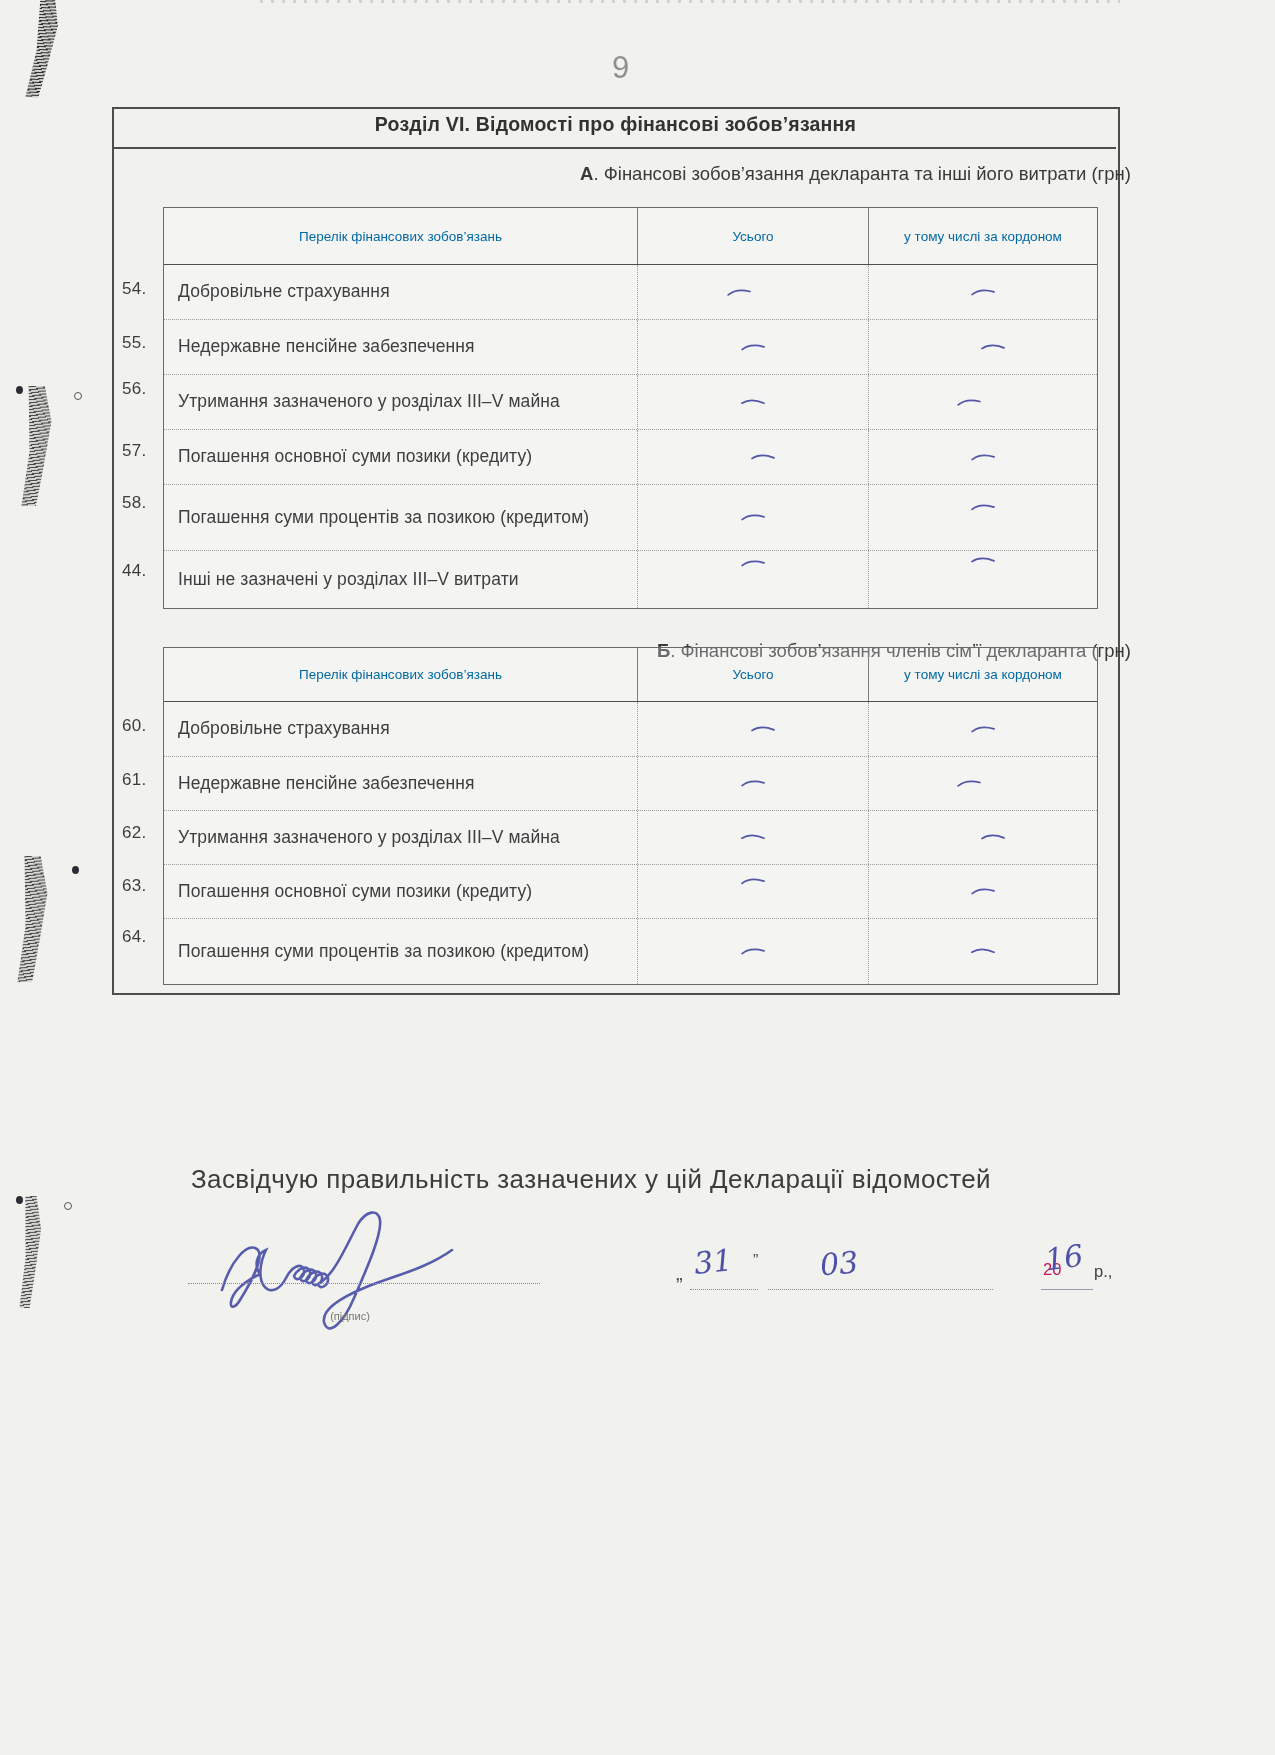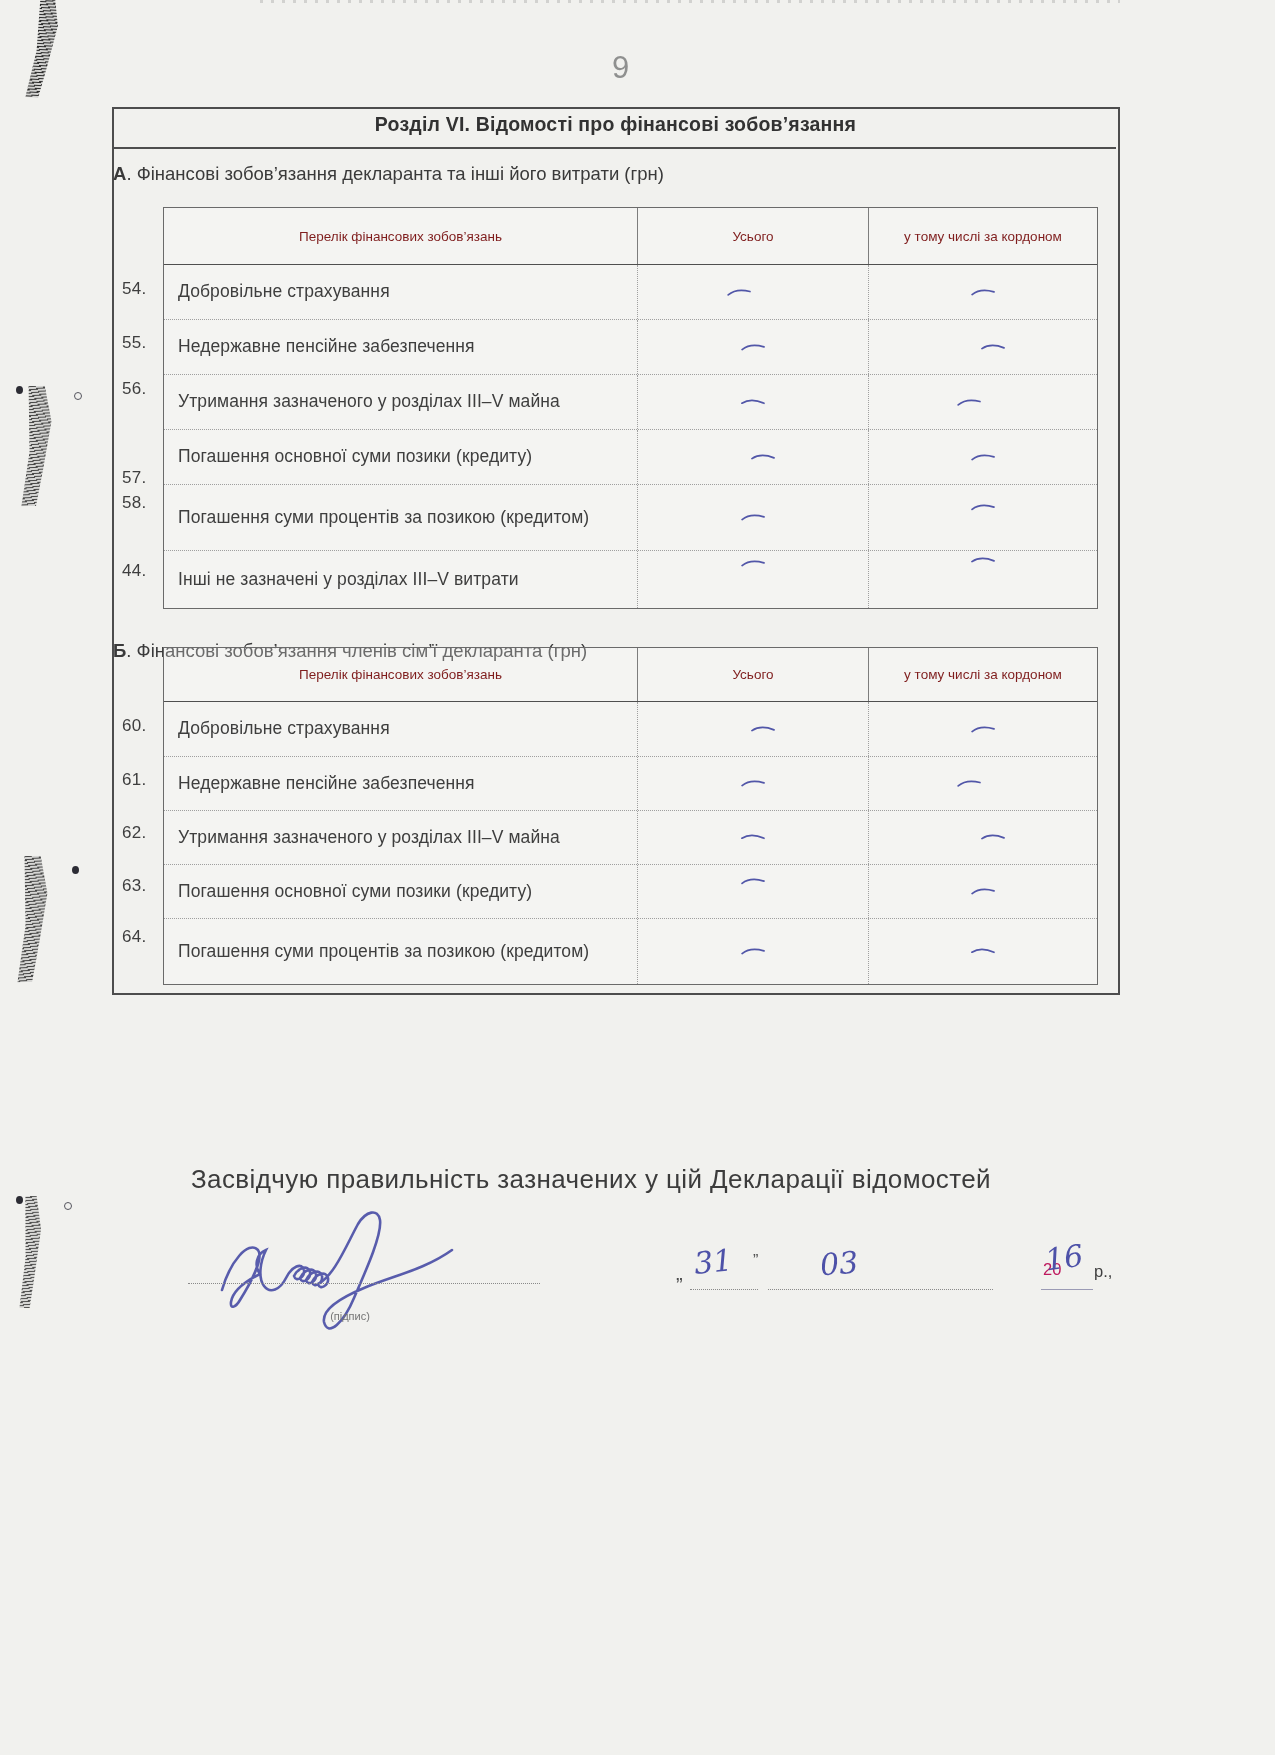--- a/index.html
+++ b/index.html
@@ -9,33 +9,33 @@
     font-family:"Liberation Sans", sans-serif;
     color:#3c3c3c;
   }
   .abs{position:absolute;}
   
   .pagenum{left:612px;top:50px;font-size:31px;color:#8f908f;}
   
   .outer-box{left:112px;top:107px;width:1004px;height:884px;border:2px solid #4d4d4d;background:transparent;}
   .title{left:113px;top:113px;width:1005px;text-align:center;font-size:19.5px;font-weight:bold;color:#323232;letter-spacing:.2px;}
   .title-rule{left:114px;top:147px;width:1002px;height:2px;background:#4e4e4e;}
-  .sec-head{left:113px;width:1005px;text-align:left;font-size:18.5px;color:#3a3a3a;}
+  .sec-head{left:113px;width:1005px;text-align:right;font-size:18.5px;color:#3a3a3a;padding-left:13px;}
   .sec-head b{font-weight:bold;}
   .sec-a{top:163px;}
   .sec-b{top:620px;margin-top:20px;}
   
   .ftable{left:163px;width:933px;border:1.5px solid #6a6a6a;background:rgba(255,255,255,.25);}
   .trow{display:grid;grid-template-columns:474px 231px 228px;}
   .trow>div{display:flex;align-items:center;}
   .trow>div:nth-child(1),.trow>div:nth-child(2){border-right:1px solid #7d7d7d;}
   .trow.body>div:nth-child(1),.trow.body>div:nth-child(2){border-right:1px dotted #9f9f9f;}
   .trow.head{border-bottom:1.6px solid #4f4f4f;}
   .trow.body + .trow.body{border-top:1px dotted #9f9f9f;}
-  .th{justify-content:center;font-size:13.5px;color:#7f1d1d;text-align:center;}
+  .th{justify-content:center;font-size:13.5px;color:#0369a1;text-align:center;}
   .cell-label{padding-left:14px;font-size:17.5px;color:#3e3e3e;letter-spacing:.1px;}
   .cell-label span{max-width:430px;line-height:1.35;}
   .dashcell{justify-content:center;}
   .rownum{left:122px;width:40px;font-size:17px;color:#3e3e3e;letter-spacing:.3px;}
   
   .v1{transform:rotate(-3deg);}
   .v2{transform:translateX(10px) rotate(2deg);}
   .v3{transform:translateX(-14px) rotate(-5deg);}
   .v4{transform:rotate(4deg);}
   .v5{transform:translateY(-10px) rotate(-2deg);}
@@ -186,21 +186,21 @@
         <svg class="up2" width="26" height="9" viewBox="0 0 26 9">
           <path d="M2,6 C9,1 17,2 24,4.5" stroke="#5156a8" stroke-width="1.7" fill="none" stroke-linecap="round"></path>
         </svg>
       </div>
   </div>
 </div>
 
 <div class="abs rownum" style="top:279px;">54.</div>
 <div class="abs rownum" style="top:333px;">55.</div>
 <div class="abs rownum" style="top:379px;">56.</div>
-<div class="abs rownum" style="top:441px;margin-top:27px;">57.</div>
+<div class="abs rownum" style="top:441px;">57.</div>
 <div class="abs rownum" style="top:493px;">58.</div>
 <div class="abs rownum" style="top:561px;">44.</div>
 
 <div class="abs sec-head sec-b">
   <b>Б</b><span>. Фінансові зобов’язання членів сім’ї декларанта (грн)</span>
 </div>
 
 <div class="abs ftable" style="top:647px;">
   <div class="trow head" style="height:53px;">
     <div class="th">Перелік фінансових зобов’язань</div>

